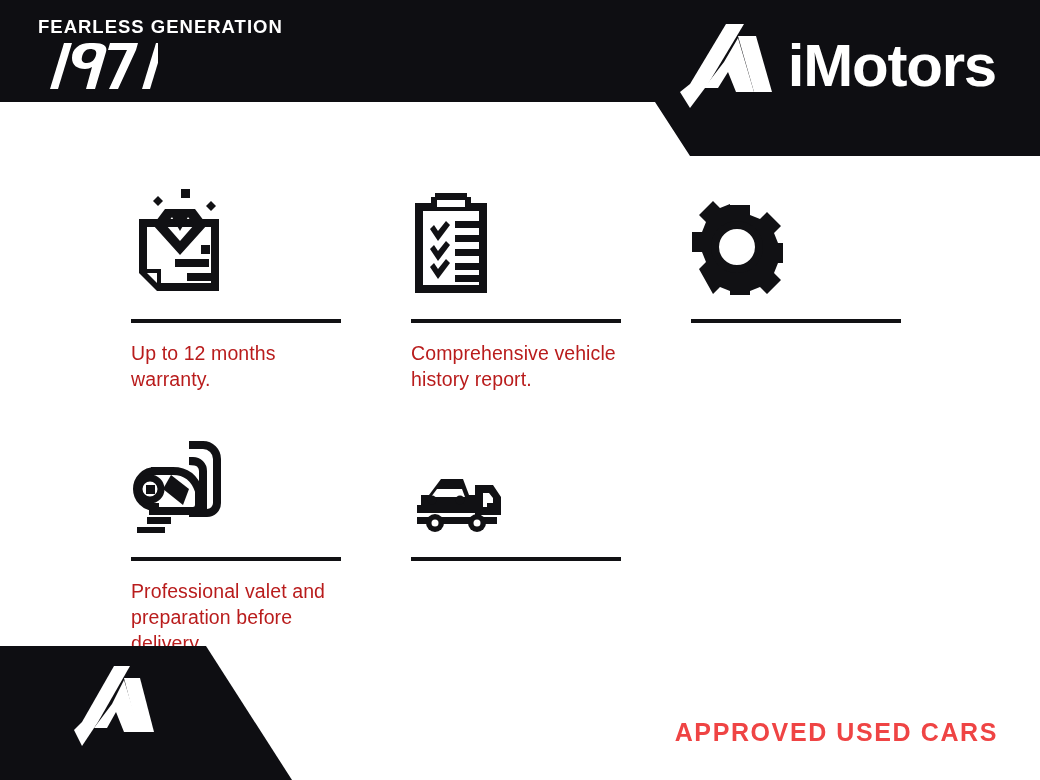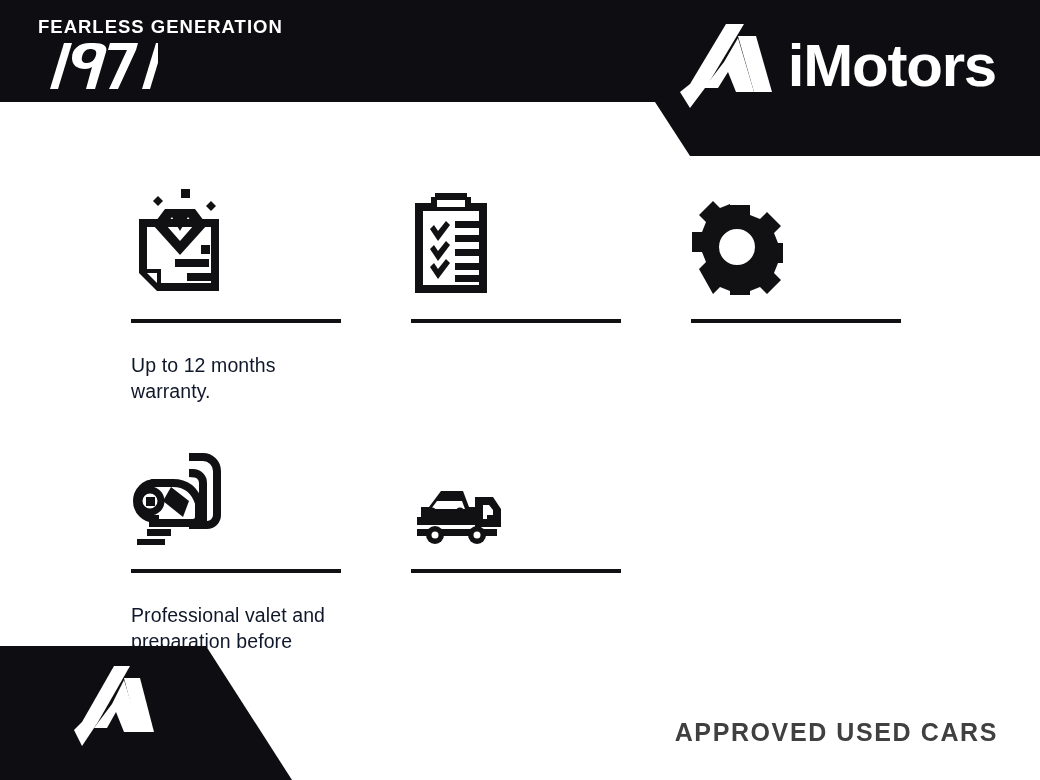--- a/index.html
+++ b/index.html
@@ -84,24 +84,24 @@
     justify-content: flex-start;
   }
   .feature-icon svg { display: block; }
   .feature-rule {
     margin-top: 24px;
     width: 210px;
     height: 4px;
     background: #111114;
   }
   .feature-text {
-    margin-top: 30px;
+    margin-top: 18px;
     font-size: 19.5px;
     line-height: 1.33;
-    color: #0f172a;
+    color: #b91c1c;
     letter-spacing: 0.1px;
   }
   .feature-cell.is-empty .feature-rule,
   .feature-cell.is-empty .feature-icon,
   .feature-cell.is-empty .feature-text { visibility: hidden; }
 
   
   #footer-shape {
     position: absolute;
     left: 0; bottom: 0;
@@ -116,21 +116,21 @@
     left: 74px; bottom: 22px;
     width: 80px; height: 94px;
     z-index: 3;
   }
   #footer-tagline {
     position: absolute;
     right: 42px; bottom: 33px;
     font-size: 25px;
     font-weight: bold;
     letter-spacing: 1.6px;
-    color: #404040;
+    color: #ef4444;
     white-space: nowrap;
     z-index: 3;
   }
 </style>
 </head>
 <body>
 
 <div id="header-bar"></div>
 
 <div id="fearless-block">
@@ -196,20 +196,21 @@
             <polygon points="19,76 23,72 27,78 35,68 39,72 27,88"></polygon>
             <rect x="44" y="30" width="24" height="7"></rect>
             <rect x="44" y="44" width="24" height="7"></rect>
             <rect x="44" y="58" width="24" height="7"></rect>
             <rect x="44" y="72" width="24" height="7"></rect>
             <rect x="44" y="84" width="24" height="7"></rect>
           </g>
         </svg>
       </div>
       <div class="feature-rule"></div>
+      <div class="feature-text">Comprehensive vehicle history report.</div>
     </div>
 
     <div class="feature-cell">
       <div class="feature-icon">
         <svg width="92" height="96" viewBox="0 0 92 96">
           <g fill="#111114">
             <path d="M36,2 h20 v10 l10,4 7,-7 14,14 -7,7 4,10 h10 v20 h-10 l-4,10 7,7 -14,14 -7,-7 -10,4 v10 H36 v-10 l-10,-4 -7,7 L5,66 l7,-7 -4,-10 H-2 V29 h10 l4,-10 -7,-7 L19,-2 l7,7 10,-4 Z" transform="translate(3,4)"></path>
             <circle cx="46" cy="48" r="22" fill="#ffffff"></circle>
             <circle cx="46" cy="48" r="22" fill="none" stroke="#111114" stroke-width="8"></circle>
           </g>

